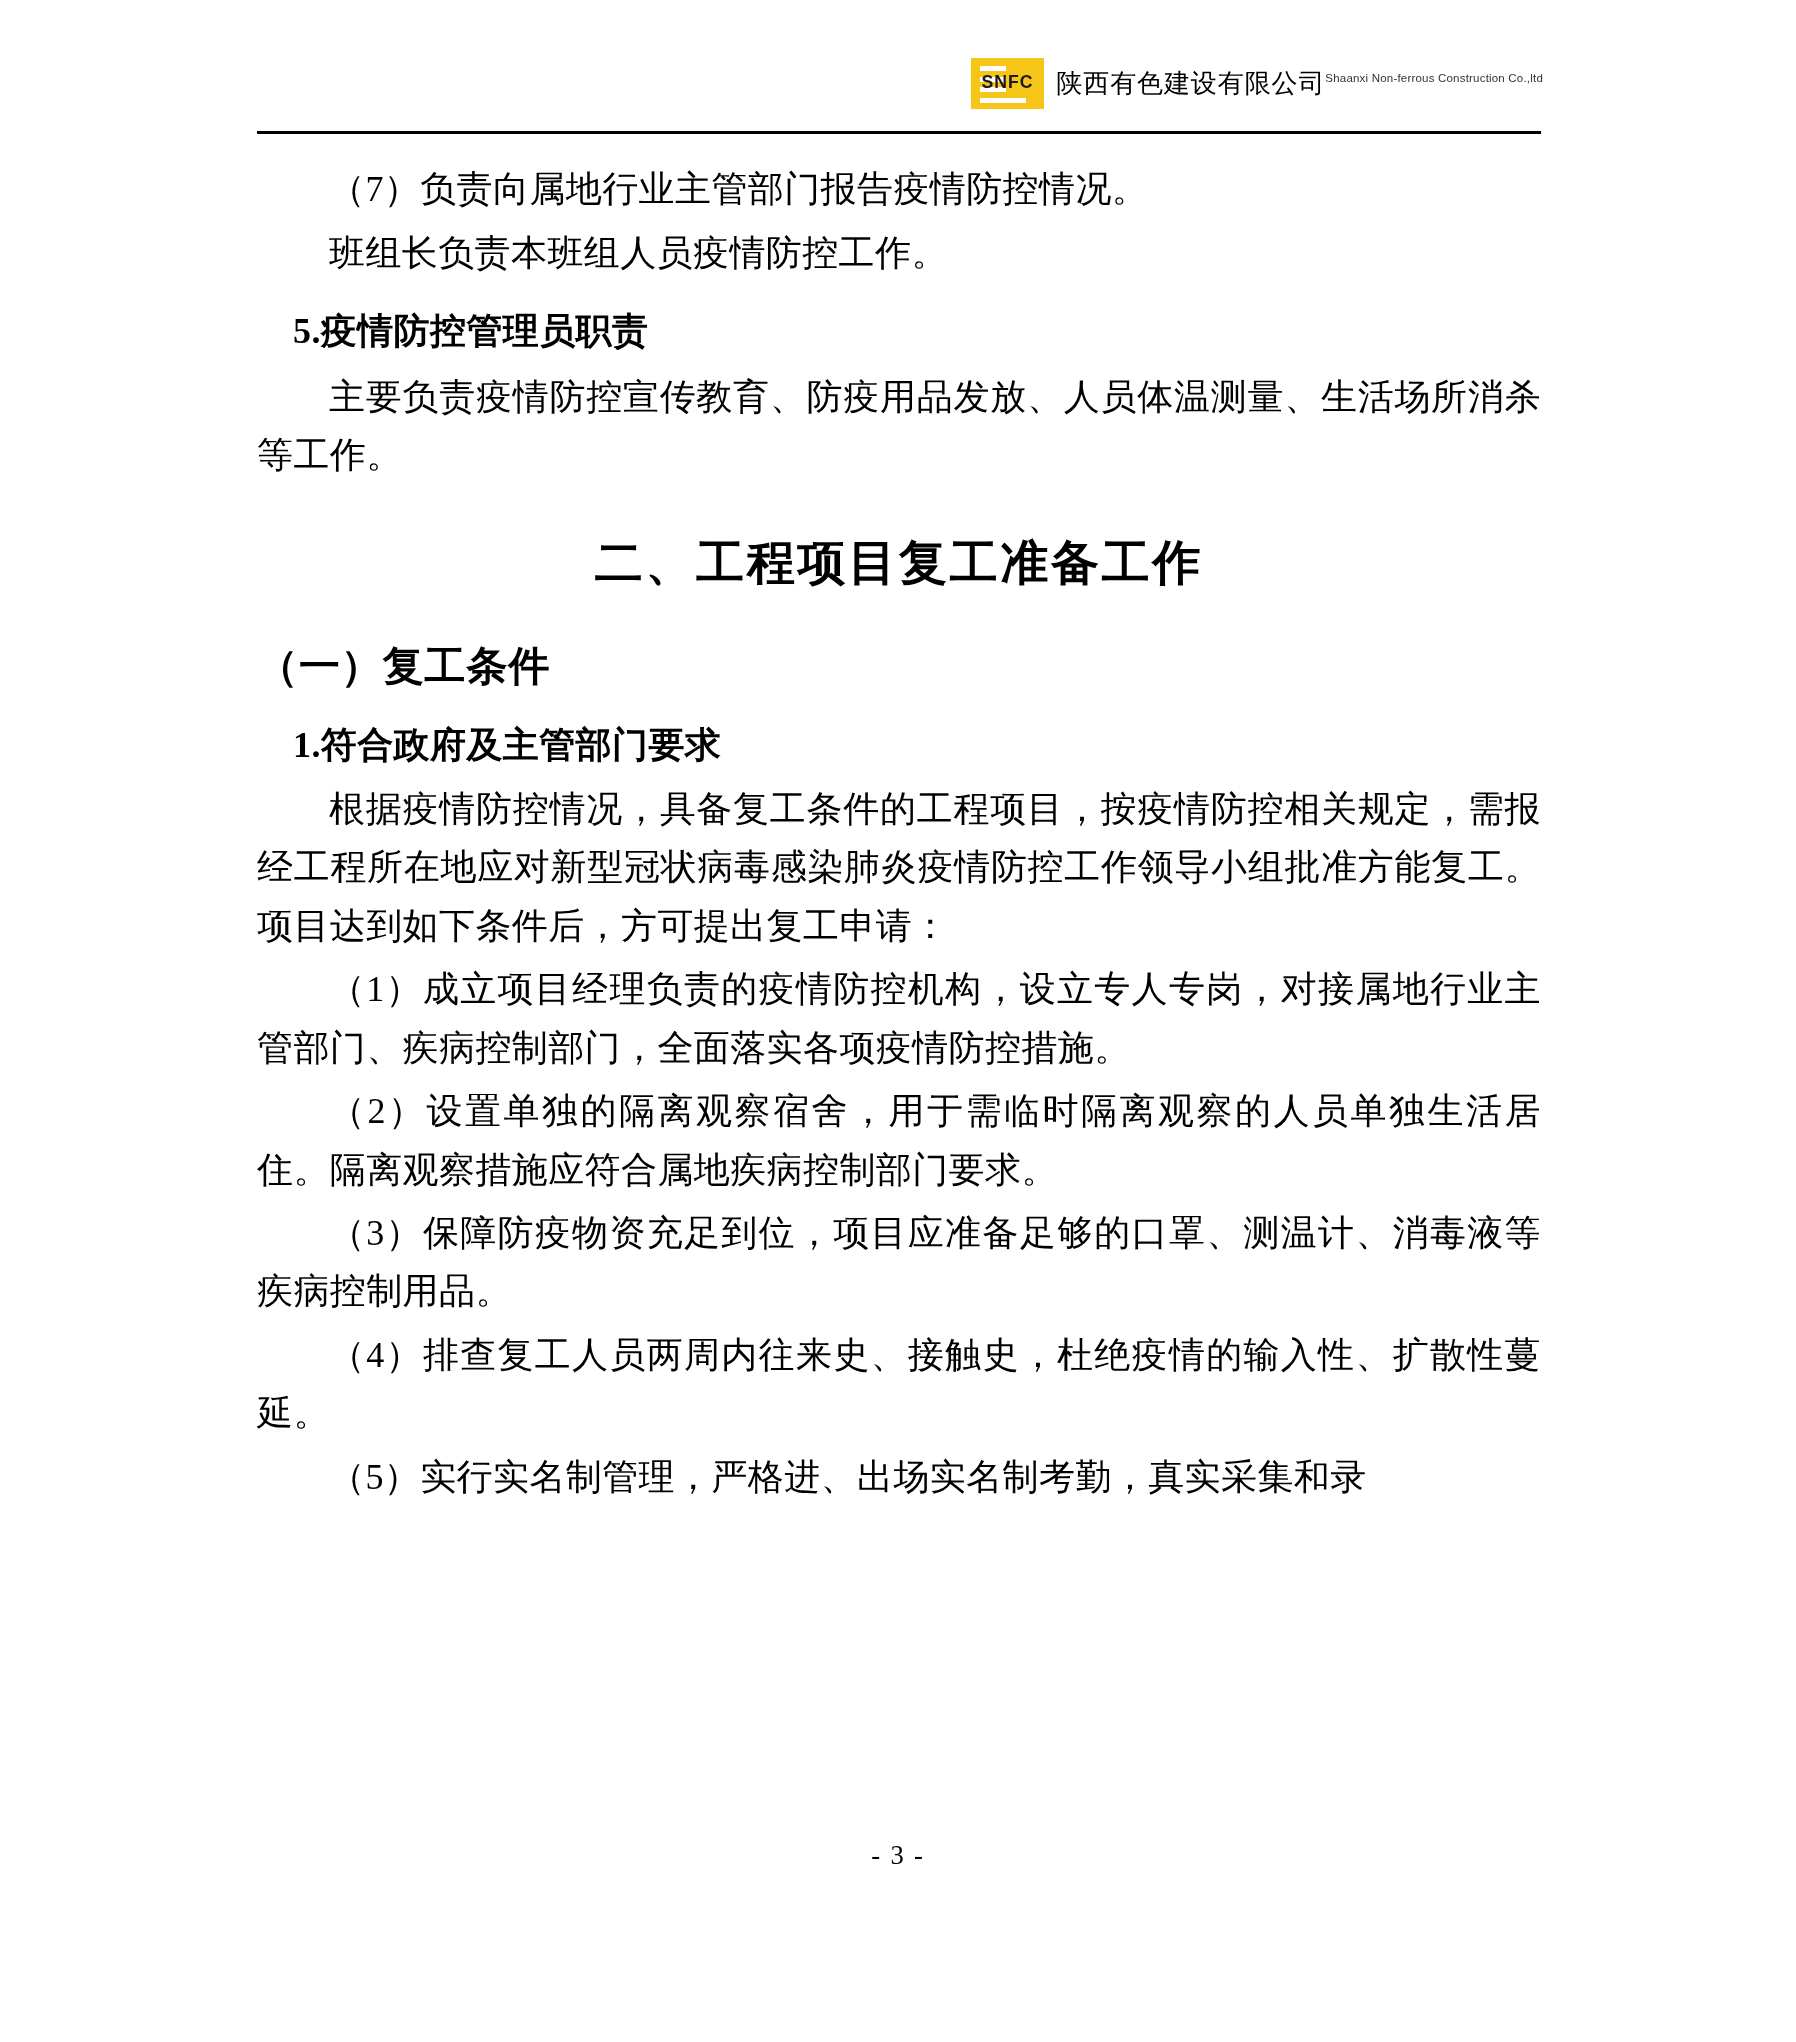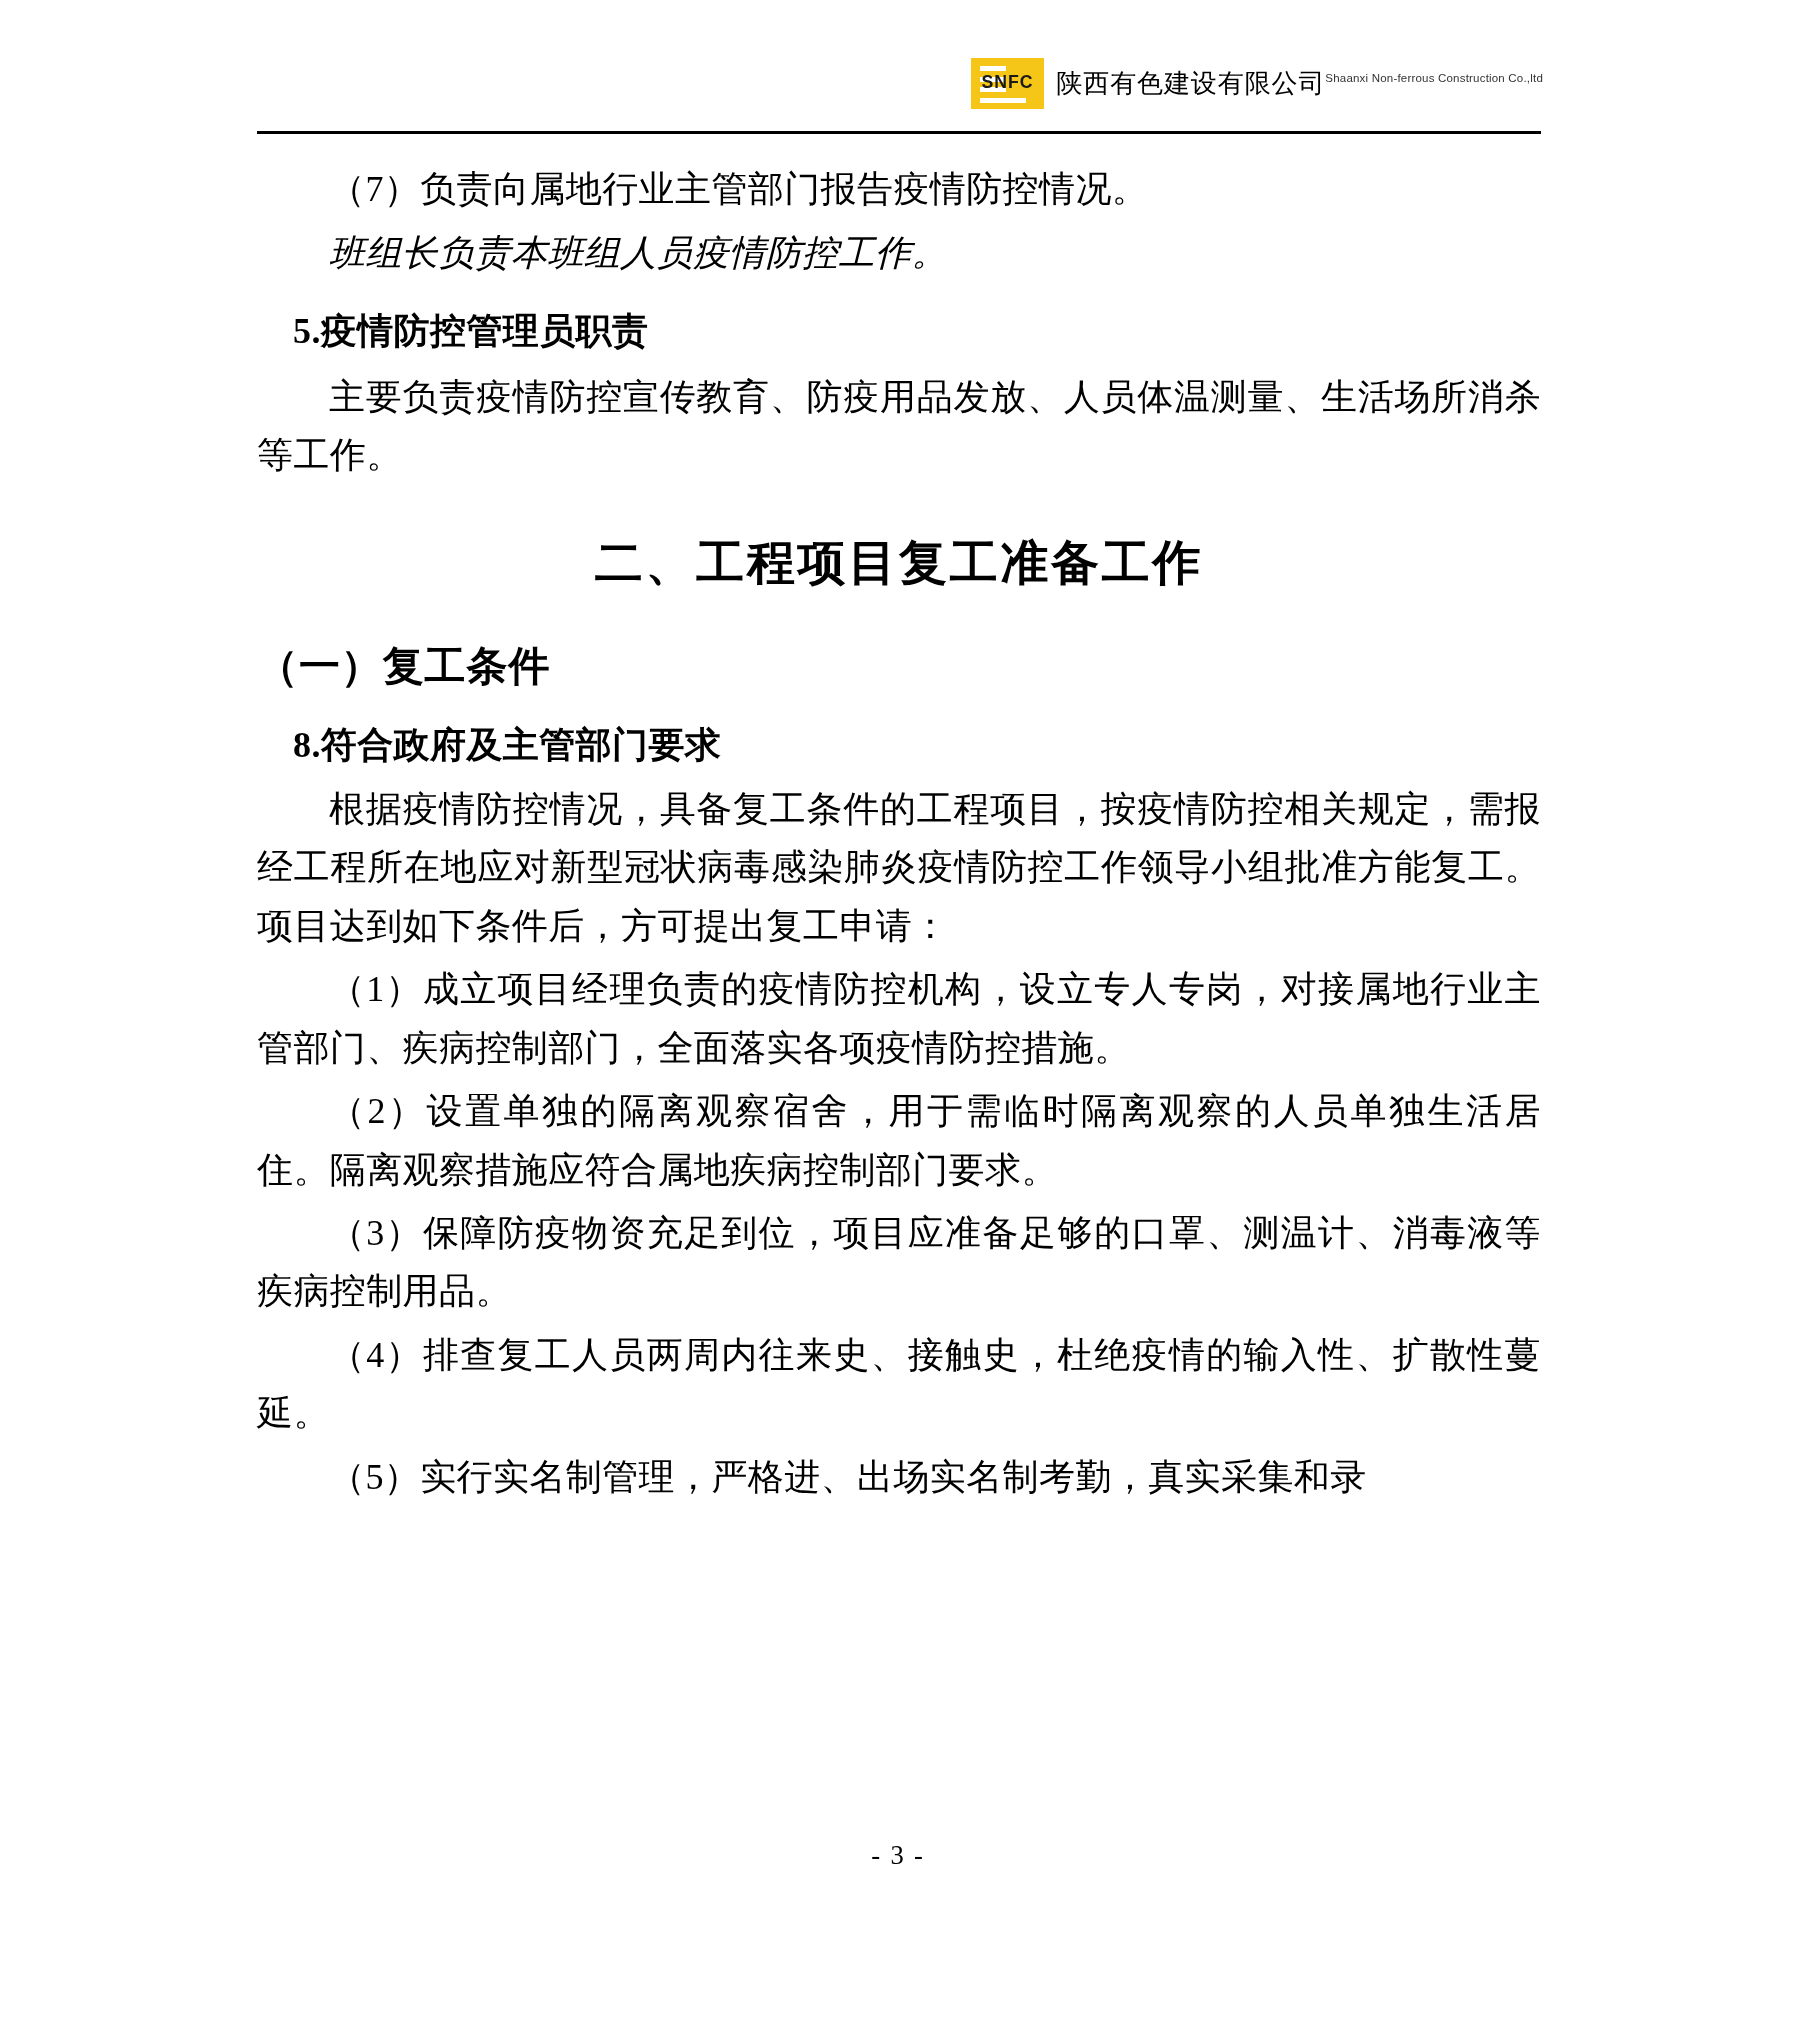--- a/index.html
+++ b/index.html
@@ -113,21 +113,21 @@
   p {
     margin: 0;
     font-size: 36px;
     line-height: 1.62;
     letter-spacing: 0.4px;
     text-align: justify;
     text-justify: inter-ideograph;
   }
   .indent { text-indent: 2em; }
   .para { margin-bottom: 5.3px; }
-  .para-gap { margin-bottom: 17.7px; font-style: italic; }
+  .para-gap { margin-bottom: 17.7px; }
 
   .h-bold {
     font-weight: bold;
     font-size: 36px;
     line-height: 1.6;
     letter-spacing: 0.4px;
     text-indent: 1em;
     margin: 21px 0 7px 0;
   }
   .h-bold-noindent {
@@ -197,21 +197,21 @@
     <p class="indent para-gap">班组长负责本班组人员疫情防控工作。</p>
 
     <p class="h-bold">5.疫情防控管理员职责</p>
 
     <p class="indent para">主要负责疫情防控宣传教育、防疫用品发放、人员体温测量、生活场所消杀等工作。</p>
 
     <p class="h1-center">二、工程项目复工准备工作</p>
 
     <p class="h2">（一）复工条件</p>
 
-    <p class="h-bold-noindent">8.符合政府及主管部门要求</p>
+    <p class="h-bold-noindent">1.符合政府及主管部门要求</p>
 
     <p class="indent para">根据疫情防控情况，具备复工条件的工程项目，按疫情防控相关规定，需报经工程所在地应对新型冠状病毒感染肺炎疫情防控工作领导小组批准方能复工。项目达到如下条件后，方可提出复工申请：</p>
 
     <p class="indent para">（1）成立项目经理负责的疫情防控机构，设立专人专岗，对接属地行业主管部门、疾病控制部门，全面落实各项疫情防控措施。</p>
 
     <p class="indent para">（2）设置单独的隔离观察宿舍，用于需临时隔离观察的人员单独生活居住。隔离观察措施应符合属地疾病控制部门要求。</p>
 
     <p class="indent para">（3）保障防疫物资充足到位，项目应准备足够的口罩、测温计、消毒液等疾病控制用品。</p>
 
     <p class="indent para">（4）排查复工人员两周内往来史、接触史，杜绝疫情的输入性、扩散性蔓延。</p>

